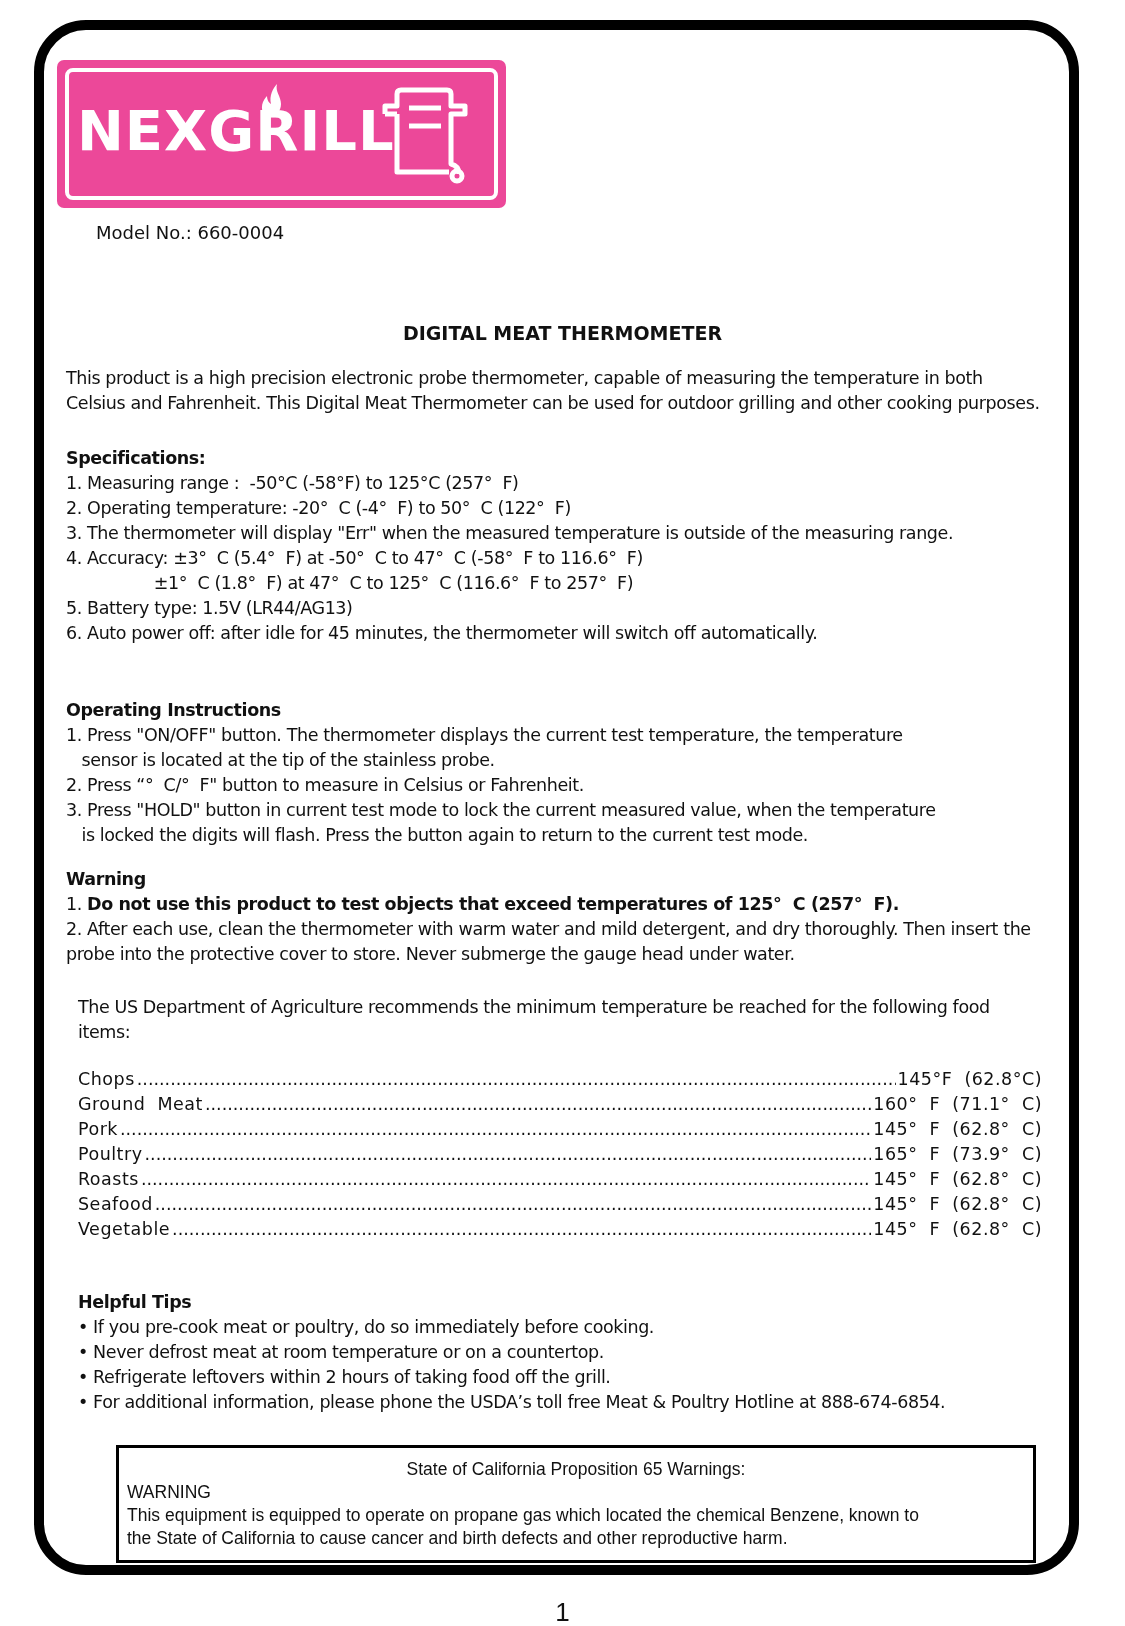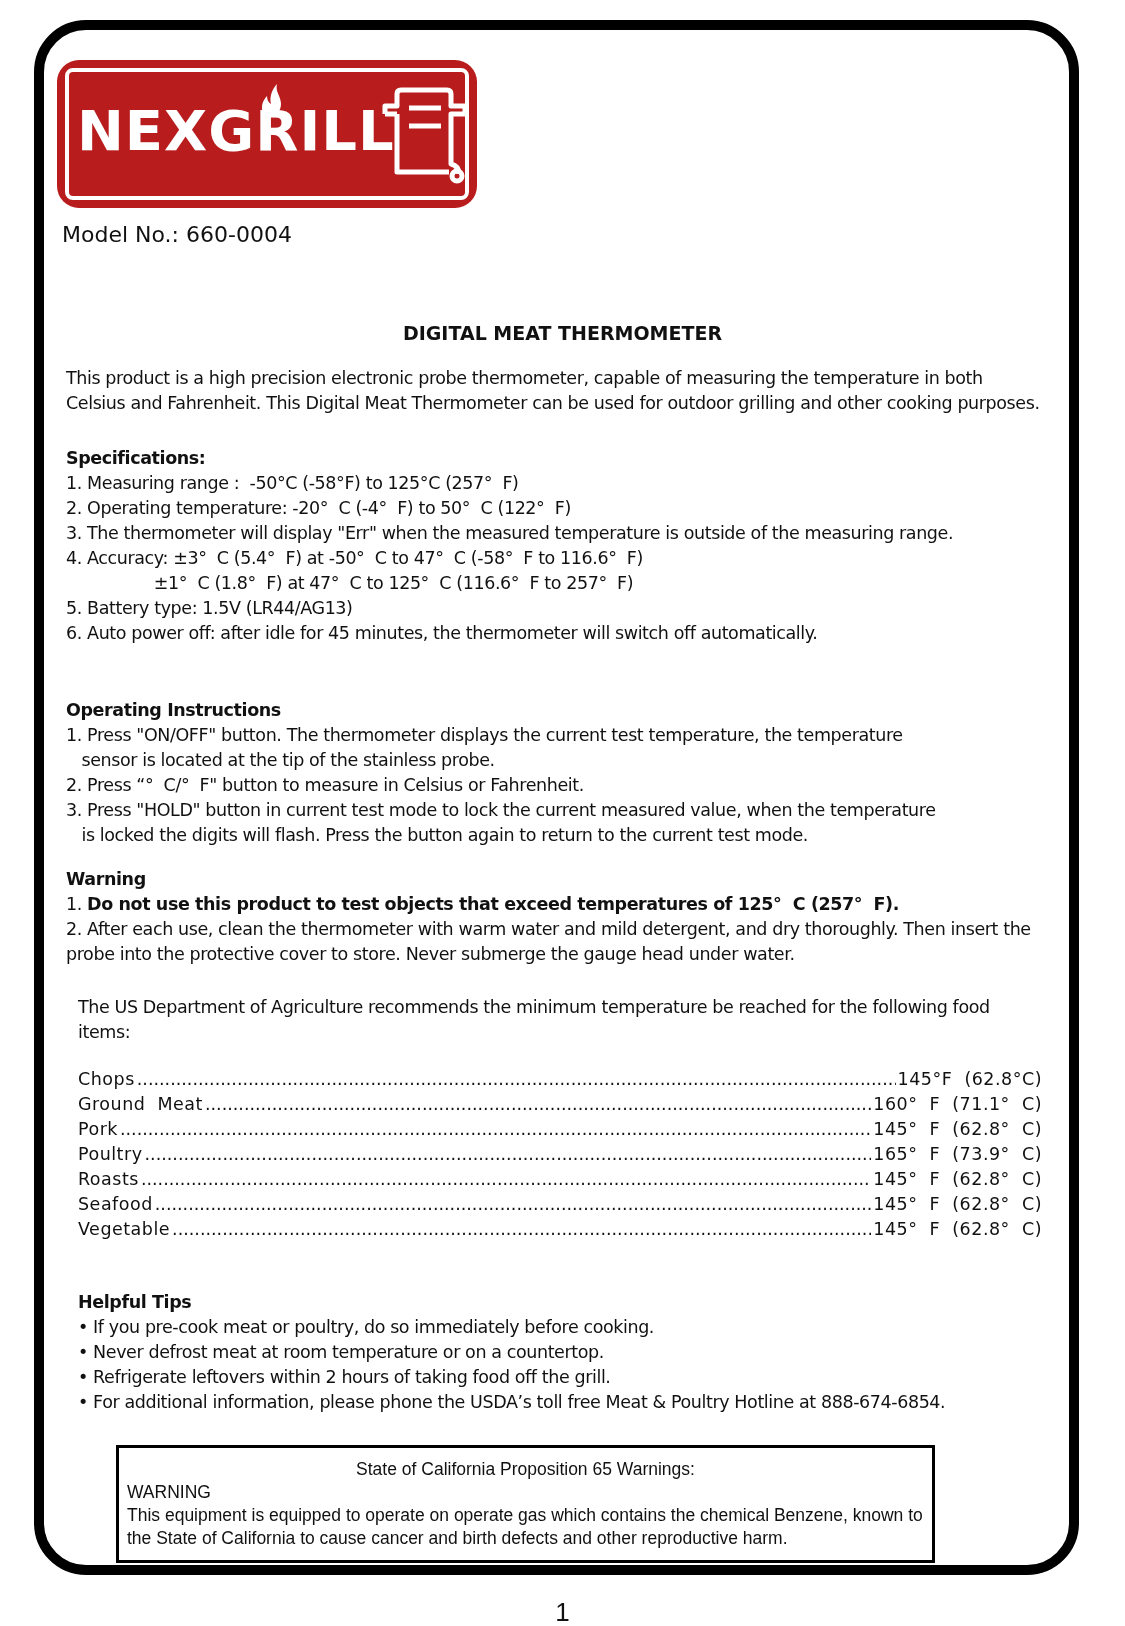--- a/index.html
+++ b/index.html
@@ -1,32 +1,32 @@
 <!DOCTYPE html>
 <html><head>
 <meta charset="utf-8">
 <style>
   html, body { margin:0; padding:0; background:#fff; }
   body { width:1125px; height:1626px; position:relative; font-family:"Liberation Sans", sans-serif; color:#111; overflow:hidden; }
   .frame { position:absolute; left:34px; top:20px; width:1045px; height:1555px; border:10px solid #000; border-radius:52px; box-sizing:border-box; }
-  .logo { position:absolute; left:57px; top:60px; width:420px; height:148px; background:#b91c1c; border-radius:22px; }
+  .logo { position:absolute; left:57px; top:60px; width:420px; height:148px; background:#ec4899; border-radius:7px;padding-left:29px; }
   .logo-inner { position:absolute; left:8px; top:8px; right:8px; bottom:8px; border:4px solid #fff; border-radius:8px; }
   .logo-text { position:absolute; left:20px; top:38px; color:#fff; font-family:"DejaVu Sans", sans-serif; font-weight:bold; font-size:56px; letter-spacing:1px; }
   .logo svg { position:absolute; }
-  .model { position:absolute; left:62px; top:222px; font-size:22px; font-family:"DejaVu Sans", sans-serif; }
+  .model { position:absolute; left:96px; top:222px; font-size:18px; font-family:"DejaVu Sans", sans-serif; }
   .title { position:absolute; left:0; right:0; top:322px; text-align:center; font-weight:bold; font-size:19px; font-family:"DejaVu Sans", sans-serif; }
   .body { position:absolute; left:66px; width:1000px; font-size:17.5px; line-height:25px; font-family:"DejaVu Sans", sans-serif; letter-spacing:-0.4px; }
   .body p { margin:0; white-space:pre; }
   .b { font-weight:bold; }
   .temps { position:absolute; left:78px; top:1092px; width:964px; font-size:17.5px; line-height:25px; font-family:"DejaVu Sans", sans-serif; letter-spacing:0.5px; }
   .trow { display:flex; align-items:flex-end; }
   .trow .name { white-space:pre; }
   .trow .dots { flex:1; overflow:hidden; white-space:nowrap; margin:0 2px; letter-spacing:0; }
   .trow .val { white-space:pre; }
-  .prop { position:absolute; left:116px; top:1445px; width:819px; height:118px; border:3px solid #000; box-sizing:border-box; font-family:"Liberation Sans", sans-serif; font-size:17.5px; line-height:23px; padding:10px 8px 0 8px; }
+  .prop { position:absolute; left:116px; top:1445px; width:920px; height:118px; border:3px solid #000; box-sizing:border-box; font-family:"Liberation Sans", sans-serif; font-size:17.5px; line-height:23px; padding:10px 8px 0 8px; }
   .prop .head { text-align:center; }
   .page-num { position:absolute; left:0; right:0; top:1597px; text-align:center; font-size:26px; font-family:"Liberation Sans", sans-serif; }
 </style>
 </head>
 <body>
 
 <div class="frame"></div>
 
 <div class="logo">
   <div class="logo-inner"></div>
@@ -127,17 +127,17 @@
   <p class="b">Helpful Tips</p>
   <p>• If you pre-cook meat or poultry, do so immediately before cooking.</p>
   <p>• Never defrost meat at room temperature or on a countertop.</p>
   <p>• Refrigerate leftovers within 2 hours of taking food off the grill.</p>
   <p>• For additional information, please phone the USDA’s toll free Meat &amp; Poultry Hotline at 888-674-6854.</p>
 </div>
 
 <div class="prop">
   <div class="head">State of California Proposition 65 Warnings:</div>
   <div>WARNING</div>
-  <div>This equipment is equipped to operate on operate gas which contains the chemical Benzene, known to</div>
+  <div>This equipment is equipped to operate on propane gas which located the chemical Benzene, known to</div>
   <div>the State of California to cause cancer and birth defects and other reproductive harm.</div>
 </div>
 
 <div class="page-num">1</div>
 
 </body></html>

